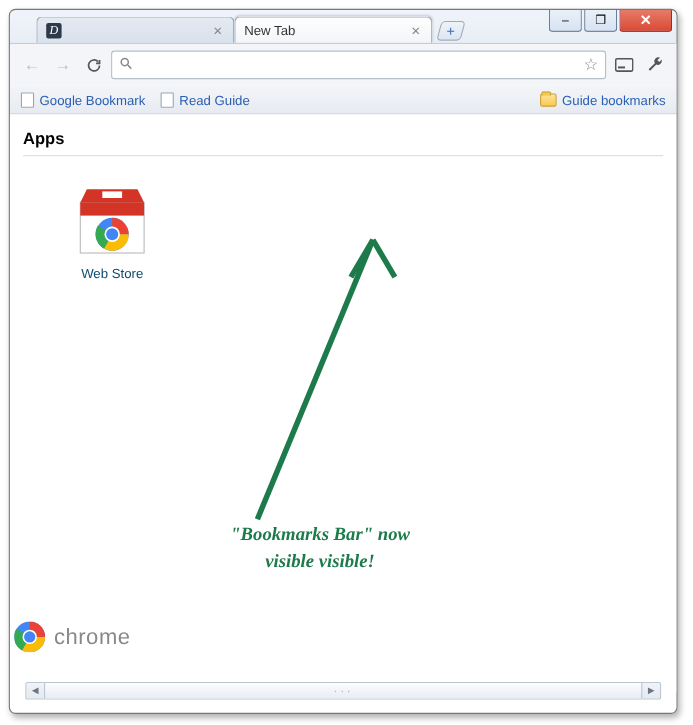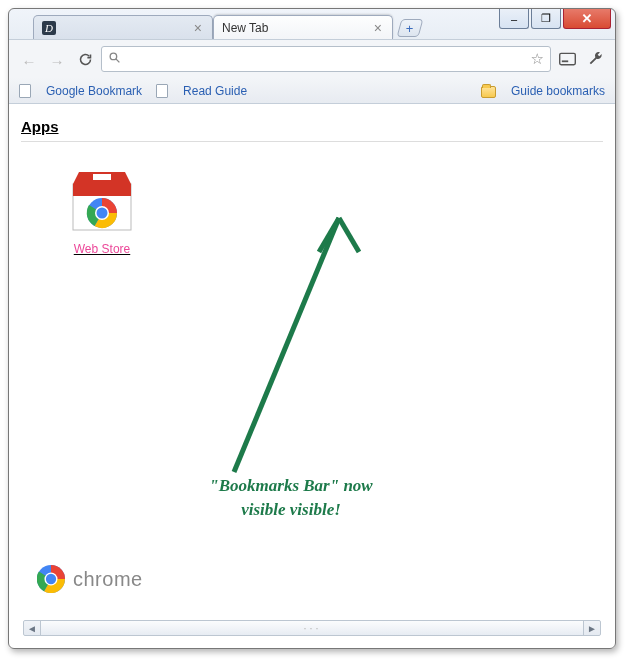--- a/index.html
+++ b/index.html
@@ -142,21 +142,21 @@
   .bookmarks-bar {
     display: flex;
     align-items: center;
     gap: 14px;
     padding: 3px 10px;
     height: 26px;
     background: linear-gradient(#f3f5f8, #e7ebf1);
     border-bottom: 1px solid #c4ced9;
   }
   .bm {
-    display: flex; align-items: flex-end; gap: 15px;
+    display: flex; align-items: center; gap: 5px;
     color: #2a5fb2;
     font-size: 12px;
     cursor: pointer;
   }
   .bm .page-ico {
     width: 12px; height: 14px;
     border: 1px solid #9aa7b6;
     border-radius: 1px;
     background: #fff;
     position: relative;
@@ -178,39 +178,38 @@
     background: #f7c94f;
     border: 1px solid #c99c2f; border-bottom: none;
     border-radius: 2px 2px 0 0;
   }
   
   .content {
     padding: 14px 12px 10px 12px;
     background: #fff;
     height: calc(100% - 30px - 38px - 26px - 20px);
     position: relative;
-    text-decoration: underline;
   }
   .apps-title {
     font-size: 15px;
     font-weight: bold;
     color: #000;
     padding-bottom: 6px;
     border-bottom: 1px solid #ddd;
   }
   .apps-grid {
     padding: 28px 0 0 26px;
   }
   .app {
     width: 110px;
     text-align: center;
     cursor: pointer;
   }
   .app svg { display: block; margin: 0 auto 8px; }
-  .app .label { font-size: 12px; color: #ec4899; }
+  .app .label { font-size: 12px; color: #0c4a6e; }
   
   .anno-text {
     position: absolute;
     left: 172px; top: 370px;
     font-family: "Comic Sans MS", cursive;
     font-style: italic;
     font-size: 17px;
     font-weight: bold;
     color: #1d7a4a;
     line-height: 1.4;
@@ -219,21 +218,21 @@
     pointer-events: none;
   }
   .anno-arrow {
     position: absolute;
     top: 108px; left: 175px;
     pointer-events: none;
   }
   
   .brand {
     position: absolute;
-    left: 28px; bottom: 36px;
+    left: 4px; bottom: 36px;
     display: flex; align-items: center; gap: 8px;
   }
   .brand-text { font-size: 20px; color: #888; letter-spacing: 0.5px; }
   
   .hscroll {
     position: absolute;
     left: 14px; right: 14px; bottom: 12px;
     height: 16px;
     border: 1px solid #bcc6d1;
     border-radius: 2px;

